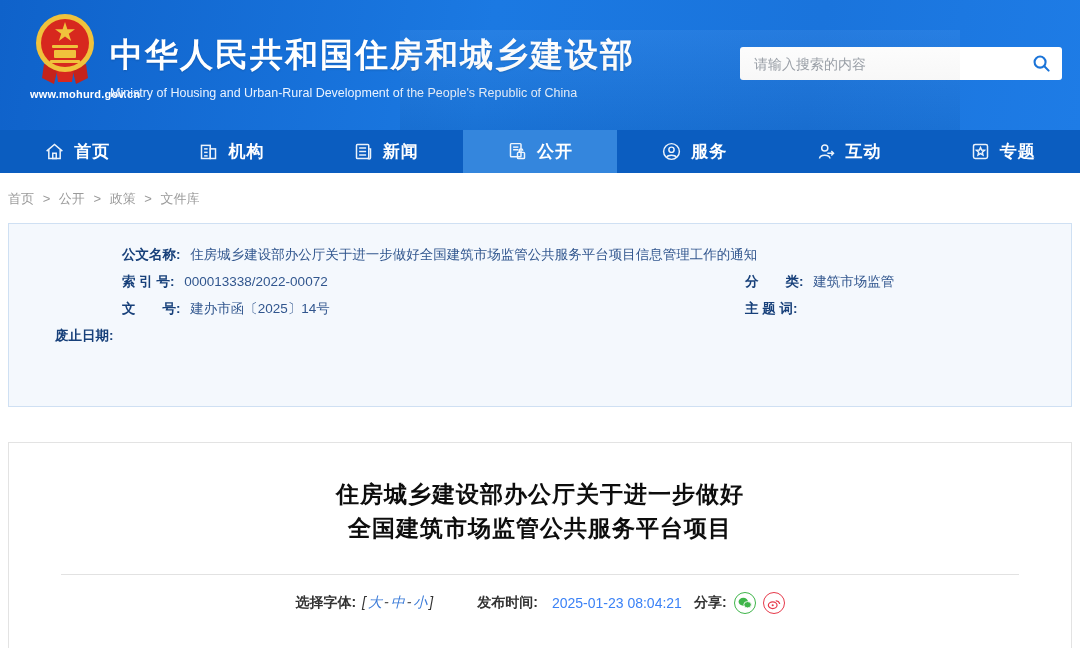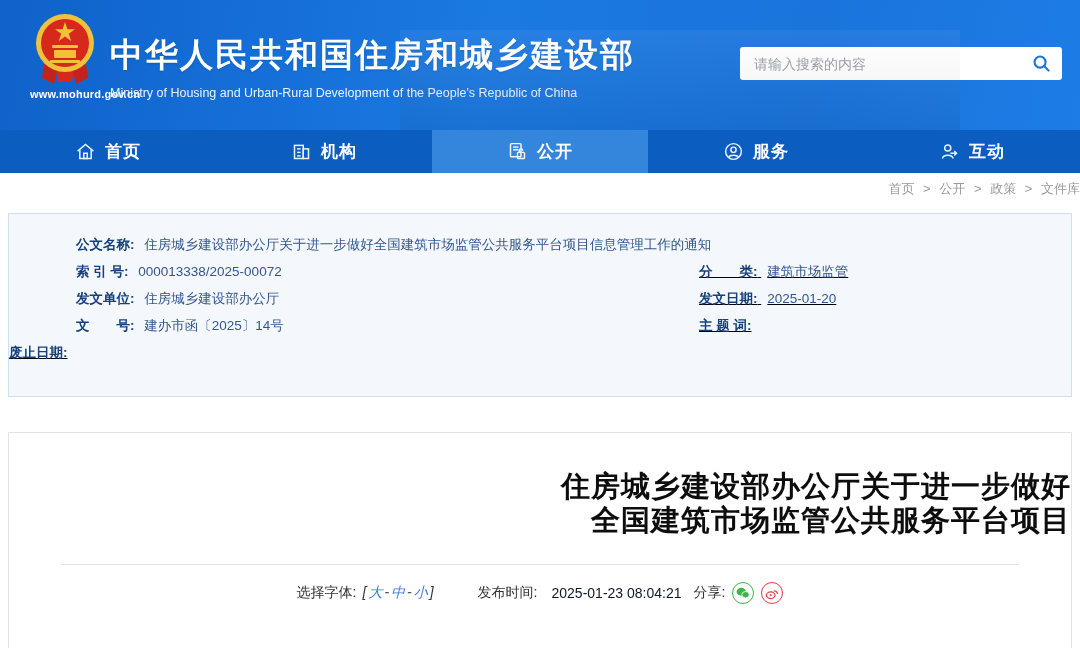--- a/index.html
+++ b/index.html
@@ -38,55 +38,55 @@
   .nav { display:flex; width:1080px; height:43px; background:#0b5dc0; }
   .nav-item {
     flex:1; display:flex; align-items:center; justify-content:center; gap:9px;
     color:#fff; cursor:pointer; height:100%;
   }
   .nav-item.active { background:#3486dd; }
   .nav-label { font-size:17px; font-weight:bold; letter-spacing:1px; }
   .nav-ic { width:21px; height:21px; opacity:.92; }
 
   
-  .breadcrumb { padding:7px 0 0 8px; font-size:13px; color:#9a9a9a;text-align:right; }
+  .breadcrumb { padding:17px 0 0 8px; font-size:13px; color:#9a9a9a; }
   .breadcrumb span { cursor:pointer; }
   .crumb-sep { margin:0 5px; cursor:default; }
 
   
   .meta-box {
     margin:15px 8px 0 8px; width:1064px; height:184px;
-    background:#f4f8fd; border:1px solid #cfe0f3; padding-top:17px;
+    background:#f4f8fd; border:1px solid #cfe0f3; padding-top:17px;padding-left:46px;
   }
   .meta-row { display:flex; height:27px; line-height:27px; font-size:13.5px; }
   .meta-cell-l { flex:0 0 690px; padding-left:67px; white-space:nowrap; overflow:hidden; }
-  .meta-cell-r { flex:1; white-space:nowrap;text-decoration:underline; }
+  .meta-cell-r { flex:1; white-space:nowrap; }
   .meta-label { font-weight:bold; color:#17407a; }
   .meta-value { color:#31568e; margin-left:6px; }
 
   
   .article-box {
     margin:35px 8px 0 8px; width:1064px; height:320px;
     background:#fff; border:1px solid #e3e3e3;
   }
   .article-title {
-    margin-top:36px; text-align:right; font-weight:bold; color:#0d0d0d;
-    font-size:29px; line-height:34px; letter-spacing:1px;
+    margin-top:36px; text-align:center; font-weight:bold; color:#0d0d0d;
+    font-size:23px; line-height:34px; letter-spacing:1px;font-family:Liberation Mono, monospace;
   }
   .article-divider { margin:27px 52px 0 52px; border:none; border-top:1px solid #e2e2e2; height:0; }
   .article-meta {
     margin-top:17px; display:flex; justify-content:center; align-items:center;
     font-size:14px; color:#333;
   }
-  .fontsel-label, .pub-label, .share-label { color:#333; }
+  .fontsel-label, .pub-label, .share-label { color:#333;font-weight:bold; }
   .fontsel-group { margin-left:6px; color:#333;font-style:italic; }
   .fontsel-link { color:#3b7bd8; cursor:pointer; margin:0 2px; }
   .fontsel-dash { color:#555; }
   .pub-label { margin-left:44px; }
-  .pub-time { margin-left:14px; color:#0f172a; }
+  .pub-time { margin-left:14px; color:#3b82f6; }
   .share-label { margin-left:12px; }
   .share-ic { width:22px; height:22px; margin-left:7px; cursor:pointer; border-radius:50%; display:inline-flex; align-items:center; justify-content:center; }
   .share-wechat { border:1.5px solid #3eb549; }
   .share-weibo  { border:1.5px solid #e6394a; }
 </style>
 </head>
 <body>
 
 <div class="header">
   <div class="emblem-wrap">
@@ -130,20 +130,30 @@
   <div class="nav-item">
     <svg class="nav-ic" viewBox="0 0 24 24" fill="none" stroke="#fff" stroke-width="1.7">
       <rect x="4" y="5" width="10" height="15"></rect>
         <rect x="14" y="9" width="6" height="11"></rect>
       <line x1="7" y1="9" x2="11" y2="9"></line>
         <line x1="7" y1="13" x2="11" y2="13"></line>
         <line x1="7" y1="17" x2="11" y2="17"></line>
     </svg>
     <span class="nav-label">机构</span>
   </div>
+  <div class="nav-item">
+    <svg class="nav-ic" viewBox="0 0 24 24" fill="none" stroke="#fff" stroke-width="1.7">
+      <rect x="4" y="4" width="14" height="16" rx="1"></rect>
+        <path d="M18 9 h2 v10 a1.5 1.5 0 0 1 -3 0"></path>
+      <line x1="7" y1="8" x2="15" y2="8"></line>
+        <line x1="7" y1="12" x2="15" y2="12"></line>
+        <line x1="7" y1="16" x2="15" y2="16"></line>
+    </svg>
+    <span class="nav-label">新闻</span>
+  </div>
   <div class="nav-item active">
     <svg class="nav-ic" viewBox="0 0 24 24" fill="none" stroke="#fff" stroke-width="1.7">
       <rect x="4" y="3" width="12" height="15" rx="1"></rect>
         <line x1="7" y1="7" x2="13" y2="7"></line>
         <line x1="7" y1="10" x2="13" y2="10"></line>
       <rect x="12" y="13" width="8" height="7" rx="1"></rect>
         <path d="M14 13 v-2 a2 2 0 0 1 4 0"></path>
     </svg>
     <span class="nav-label">公开</span>
   </div>
@@ -155,20 +165,27 @@
     </svg>
     <span class="nav-label">服务</span>
   </div>
   <div class="nav-item">
     <svg class="nav-ic" viewBox="0 0 24 24" fill="none" stroke="#fff" stroke-width="1.7">
       <circle cx="10" cy="8" r="3.5"></circle>
         <path d="M4 20 C4.5 15 15.5 15 16 20"></path>
       <path d="M13 13 h7 m-2.5 -2.5 L20 13 l-2.5 2.5" transform="translate(0,1)"></path>
     </svg>
     <span class="nav-label">互动</span>
+  </div>
+  <div class="nav-item">
+    <svg class="nav-ic" viewBox="0 0 24 24" fill="none" stroke="#fff" stroke-width="1.7">
+      <rect x="4" y="4" width="16" height="16" rx="2"></rect>
+      <path d="M12 7.5 l1.3 2.9 3.2 .3 -2.4 2.1 .7 3.1 -2.8 -1.6 -2.8 1.6 .7 -3.1 -2.4 -2.1 3.2 -.3 z"></path>
+    </svg>
+    <span class="nav-label">专题</span>
   </div>
 </div>
 
 <div class="breadcrumb">
   <span>首页</span>
   <span class="crumb-sep">&gt;</span>
   <span>公开</span>
   <span class="crumb-sep">&gt;</span>
   <span>政策</span>
   <span class="crumb-sep">&gt;</span>
@@ -178,35 +195,25 @@
 <div class="meta-box">
   <div class="meta-row">
     <div class="meta-cell-l" style="flex:1;">
       <span class="meta-label">公文名称:</span>
       <span class="meta-value">住房城乡建设部办公厅关于进一步做好全国建筑市场监管公共服务平台项目信息管理工作的通知</span>
     </div>
   </div>
   <div class="meta-row">
     <div class="meta-cell-l">
       <span class="meta-label">索 引 号:</span>
-      <span class="meta-value">000013338/2025-00072</span>
+      <span class="meta-value">000013338/2022-00072</span>
     </div>
     <div class="meta-cell-r">
       <span class="meta-label">分　　类:</span>
       <span class="meta-value">建筑市场监管</span>
-    </div>
-  </div>
-  <div class="meta-row">
-    <div class="meta-cell-l">
-      <span class="meta-label">发文单位:</span>
-      <span class="meta-value">住房城乡建设部办公厅</span>
-    </div>
-    <div class="meta-cell-r">
-      <span class="meta-label">发文日期:</span>
-      <span class="meta-value">2025-01-20</span>
     </div>
   </div>
   <div class="meta-row">
     <div class="meta-cell-l">
       <span class="meta-label">文　　号:</span>
       <span class="meta-value">建办市函〔2025〕14号</span>
     </div>
     <div class="meta-cell-r">
       <span class="meta-label">主 题 词:</span>
       <span class="meta-value"></span>

